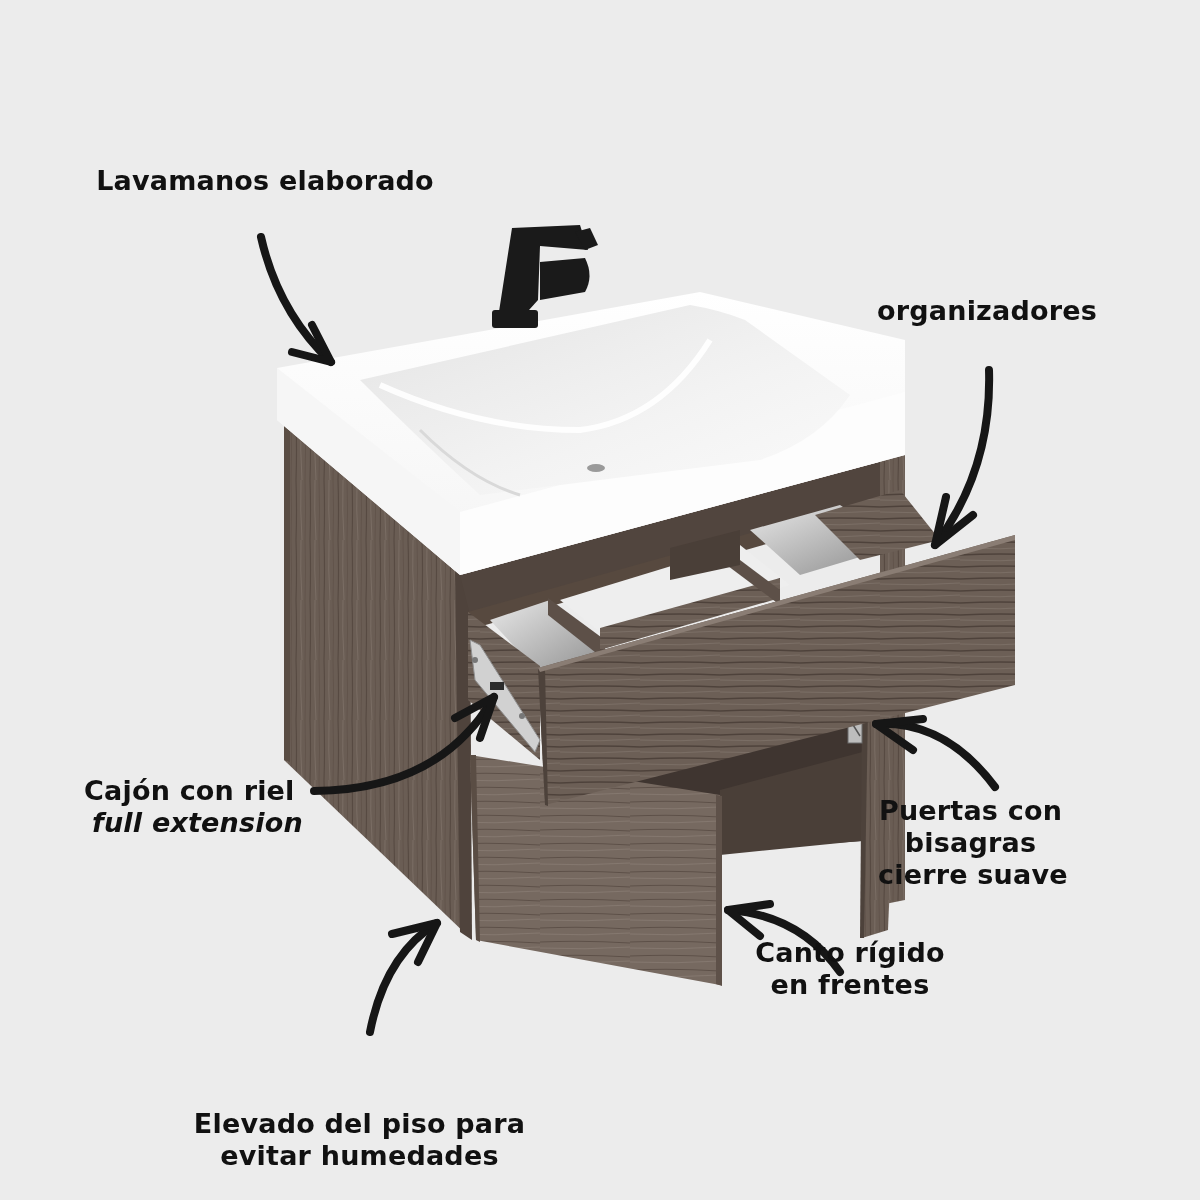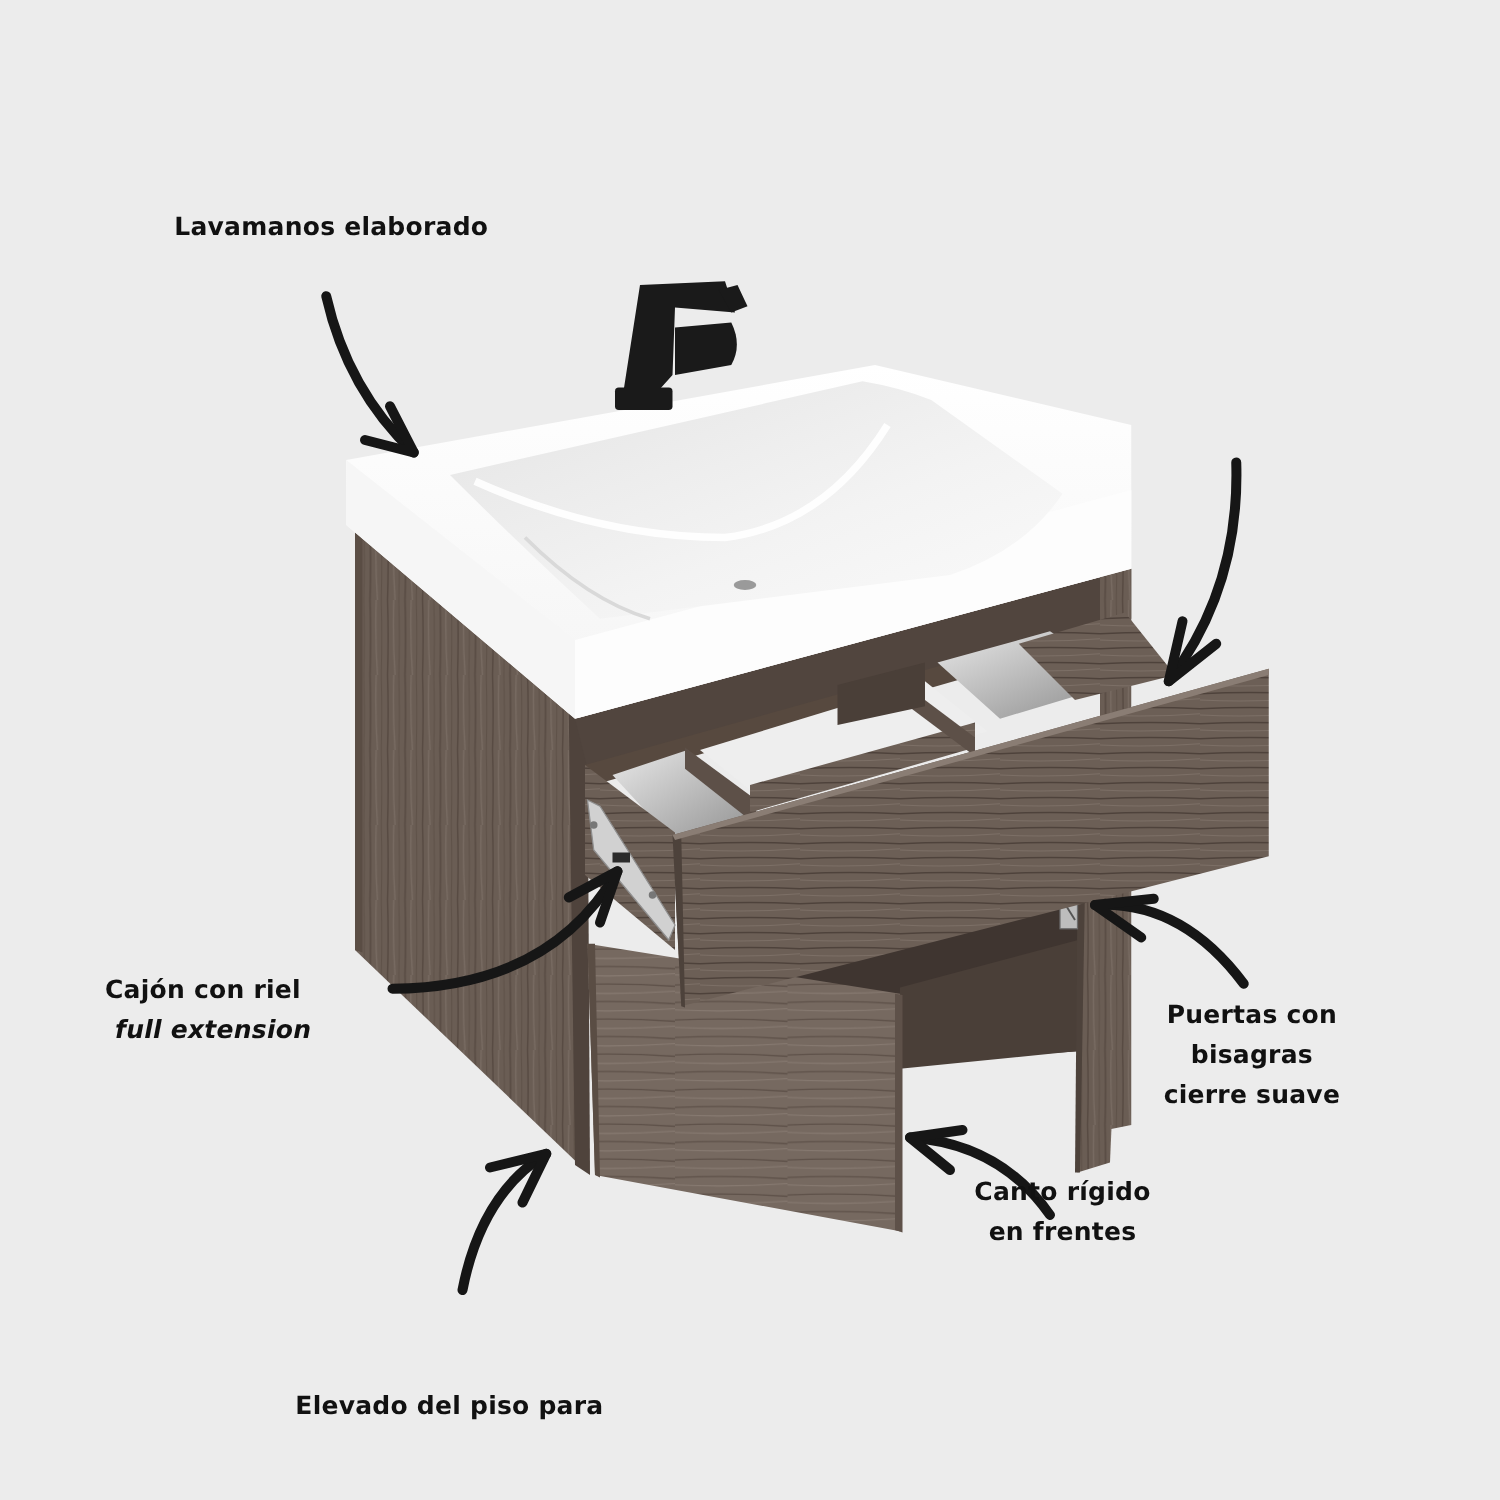--- a/index.html
+++ b/index.html
@@ -24,33 +24,33 @@
     .illustration {
       position: absolute;
       left: 0; top: 0;
       width: 1200px;
       height: 1200px;
     }
     .callout {
       position: absolute;
       color: #111111;
       font-weight: bold;
-      font-size: 20px;
+      font-size: 27px;
       line-height: 32px;
       text-align: center;
       letter-spacing: 0.2px;
       white-space: nowrap;
     }
     .callout span { display: block; }
     .callout .italic { font-style: italic; }
     #c-lavamanos   { left: 95px;  top: 165px; width: 340px; }
     #c-compart     { left: 862px; top: 295px; width: 250px; }
     #c-cajon       { left: 84px;  top: 775px; width: 215px; text-align: left; }
     #c-cajon .italic { padding-left: 8px; }
-    #c-puertas     { left: 909px; top: 795px; width: 185px; }
+    #c-puertas     { left: 878px; top: 795px; width: 185px; }
     #c-canto       { left: 755px; top: 937px; width: 190px; }
     #c-elevado     { left: 192px; top: 1087px; width: 335px; margin-top: 21px; }
   </style>
 </head>
 <body>
 
 <div class="stage" style="--bg: #ececec;">
 
   <svg class="illustration" viewBox="0 0 1200 1200" xmlns="http://www.w3.org/2000/svg">
     <defs>
@@ -192,35 +192,37 @@
         <path d="M392,934 L437,923 L418,962"></path>
       </g>
     </g>
   </svg>
 
   <div class="callout" id="c-lavamanos">
     <span>Lavamanos elaborado</span>
   </div>
 
   <div class="callout" id="c-compart">
+    <span>organizadores</span>
   </div>
 
   <div class="callout" id="c-cajon">
     <span>Cajón con riel</span>
     <span class="italic">full extension</span>
   </div>
 
   <div class="callout" id="c-puertas">
     <span>Puertas con</span>
     <span>bisagras</span>
     <span>cierre suave</span>
   </div>
 
   <div class="callout" id="c-canto">
     <span>Canto rígido</span>
     <span>en frentes</span>
   </div>
 
   <div class="callout" id="c-elevado">
     <span>Elevado del piso para</span>
+    <span>evitar humedades</span>
   </div>
 
 </div>
 
 </body></html>

